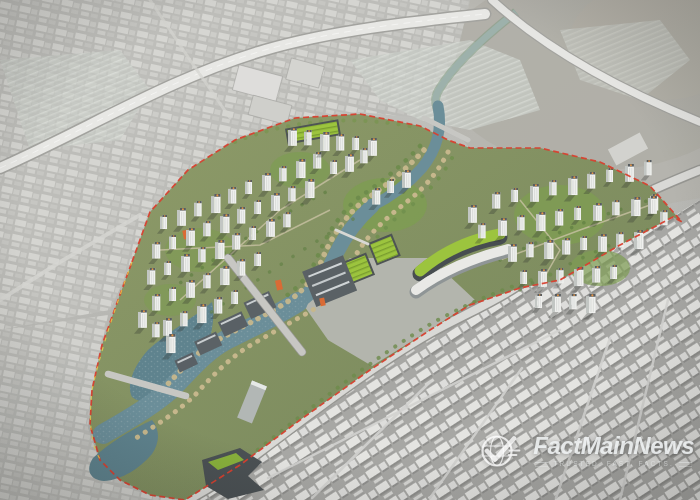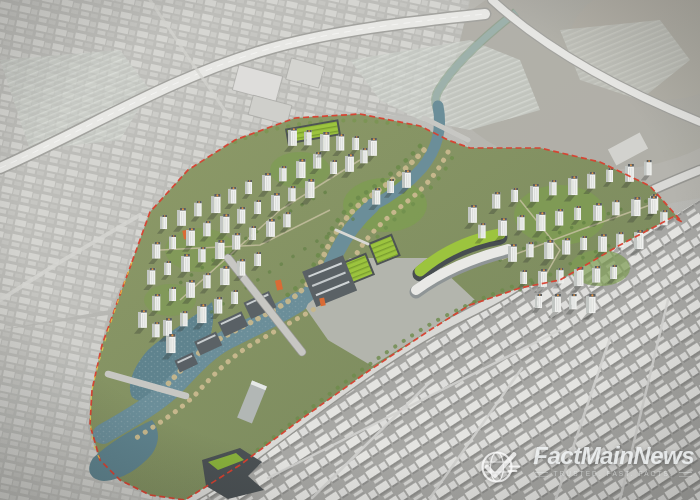--- a/index.html
+++ b/index.html
@@ -12,22 +12,22 @@
     --tower-white:#f0f1ef;
     --aerial-gray:#c2c2be;
     --watermark-white:#eef1f2;
   }
   html,body{margin:0;padding:0;}
   body{width:700px;height:500px;overflow:hidden;font-family:"Liberation Sans",sans-serif;background:#b9b9b5;}
   .stage{position:relative;width:700px;height:500px;}
   .stage svg{display:block;}
   
   .watermark{
-    position:absolute;right:6px;bottom:10px;
-    display:flex;gap:11px;
+    position:absolute;right:6px;bottom:26px;
+    display:flex;align-items:center;gap:11px;
     opacity:.88;filter:drop-shadow(0 1px 2px rgba(0,0,0,.35));
     pointer-events:none;
   }
   .wm-logo{width:46px;height:46px;flex:0 0 auto;}
   .wm-text{display:flex;flex-direction:column;align-items:center;line-height:1;}
   .wm-brand{
     font-style:italic;font-weight:700;font-size:24px;letter-spacing:-.5px;
     color:var(--watermark-white);white-space:nowrap;
   }
   .wm-tagline-row{display:flex;align-items:center;gap:5px;margin-top:3px;}

